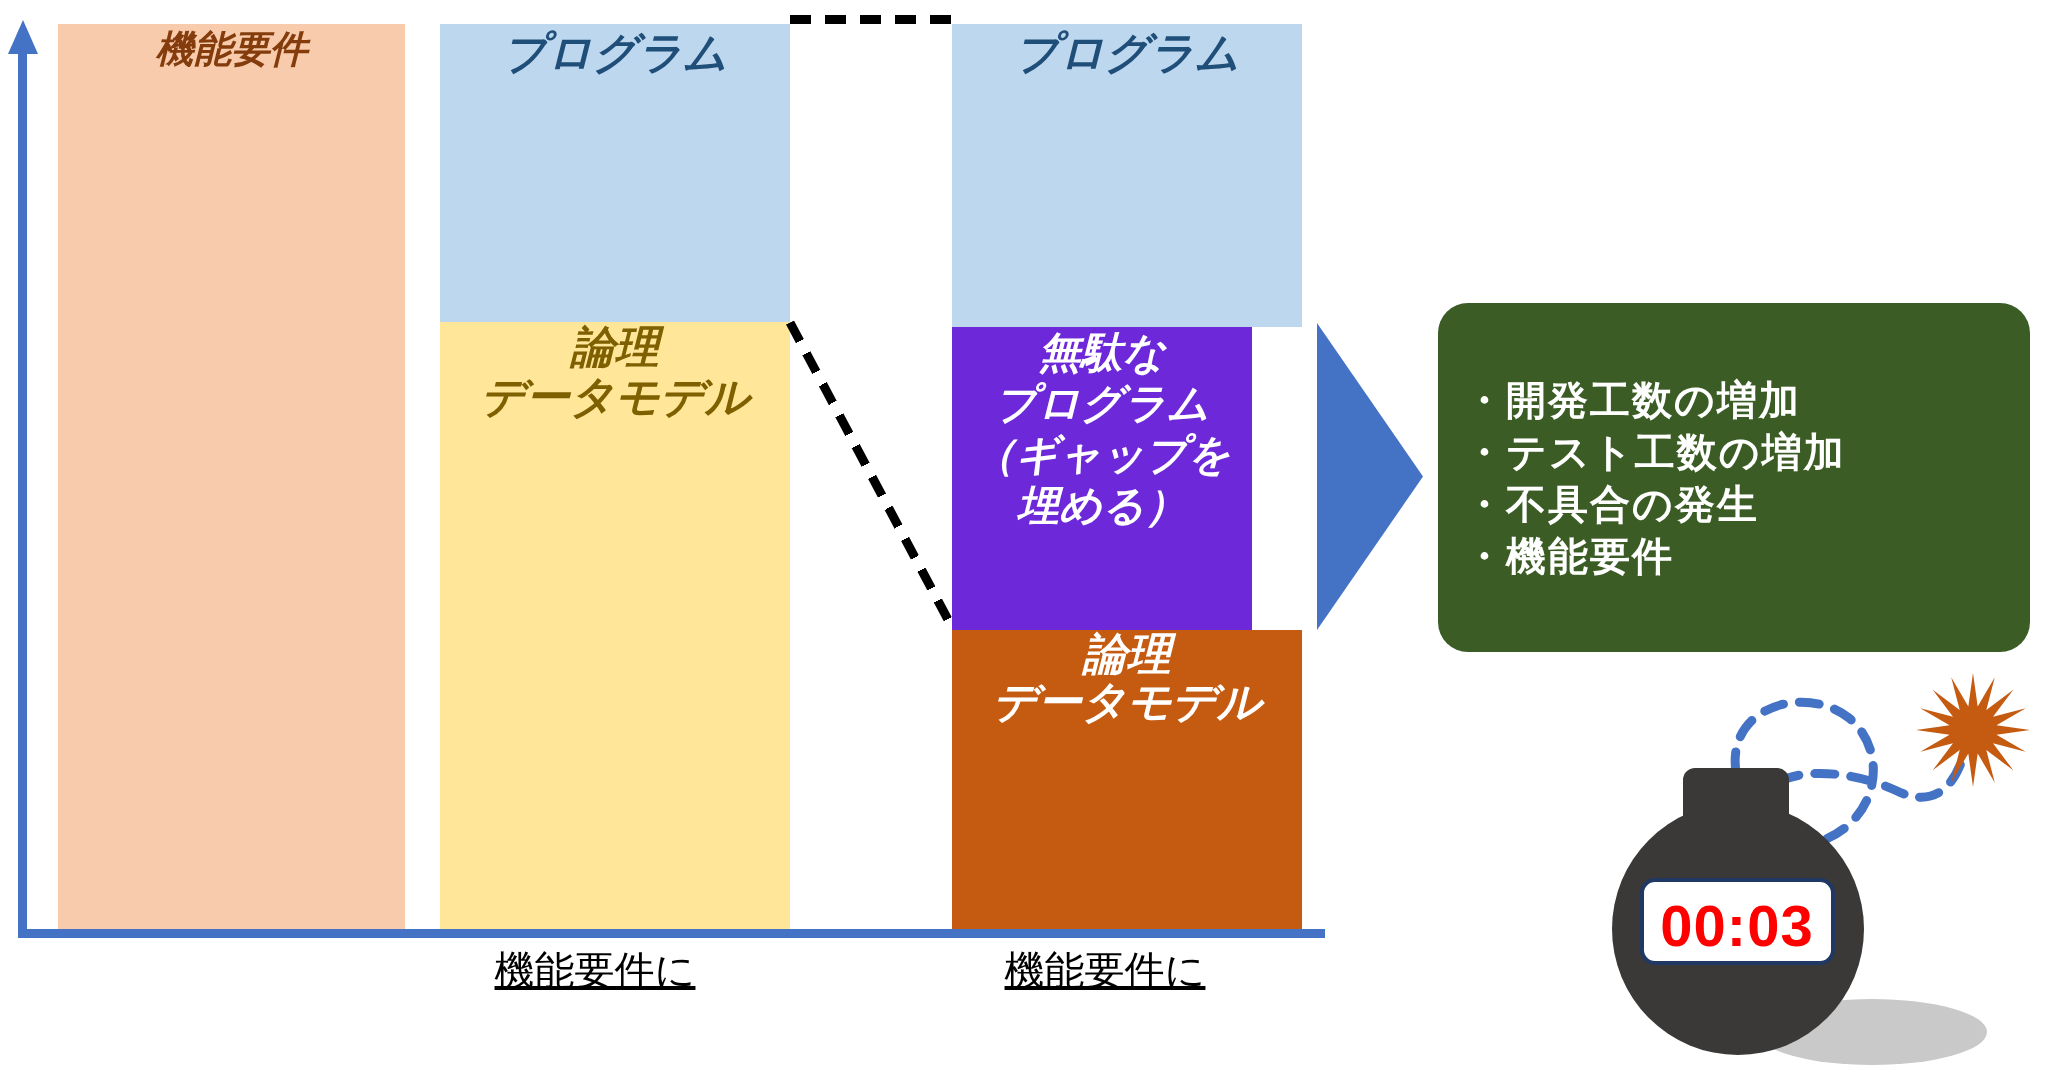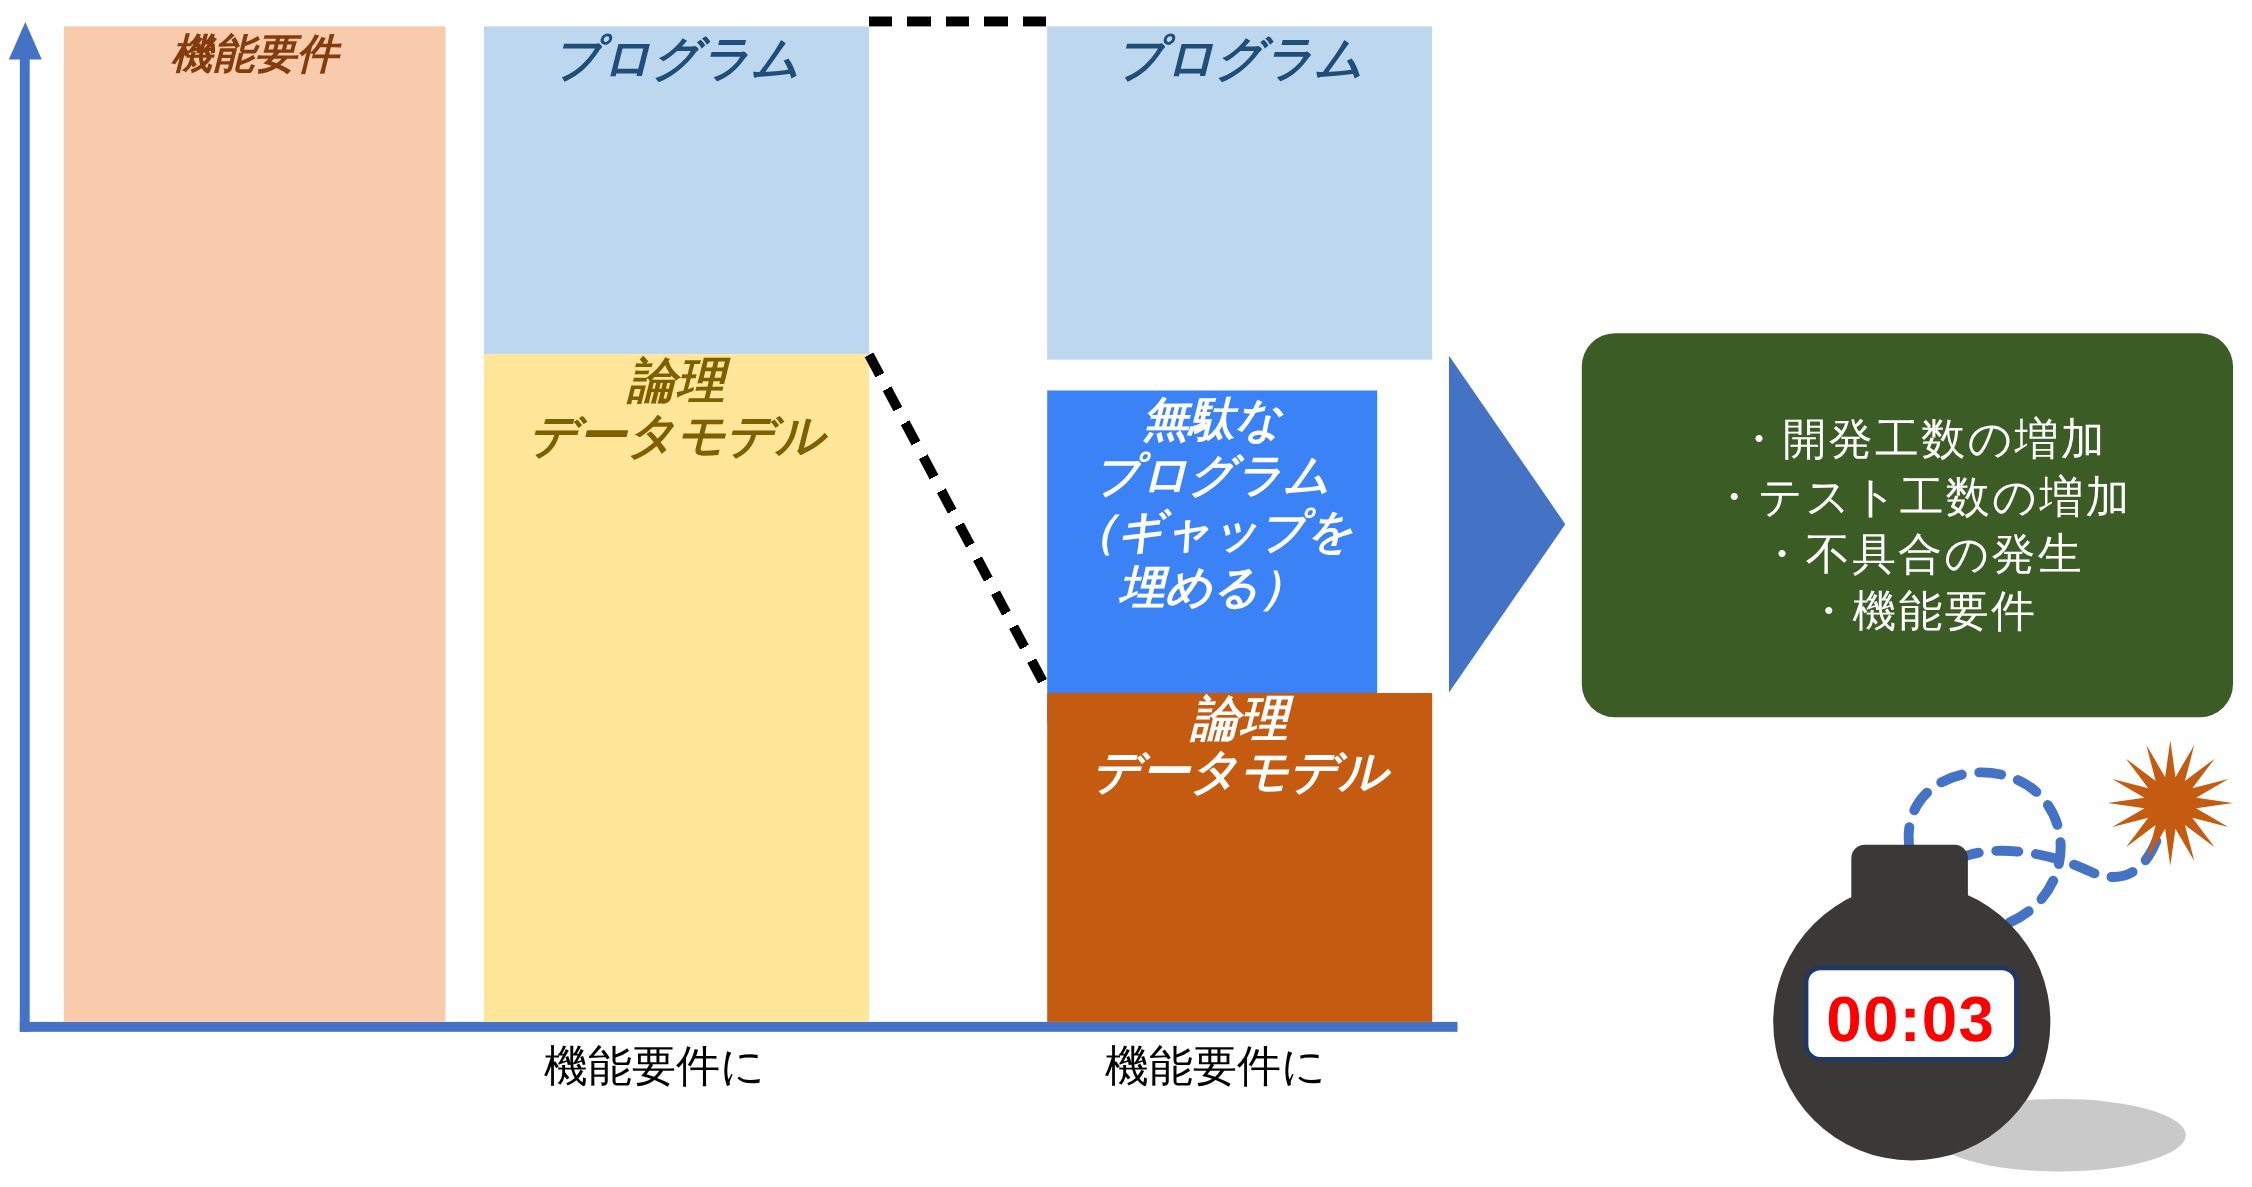--- a/index.html
+++ b/index.html
@@ -17,21 +17,21 @@
                  border-bottom:34px solid #4472C4; }
   .x-axis-line { left:18px; top:929px; width:1307px; height:9px; background:#4472C4; }
 
   
   .seg { display:flex; flex-direction:column; align-items:center; justify-content:flex-start;
          text-align:center; white-space:nowrap;font-style:italic; }
   .bar-req     { left:58px;  top:24px;  width:347px; height:905px; background:#F8CBAD; }
   .fit-prog    { left:440px; top:24px;  width:350px; height:298px; background:#BDD7EE; }
   .fit-model   { left:440px; top:322px; width:350px; height:607px; background:#FFE699; }
   .unfit-prog  { left:952px; top:24px;  width:350px; height:303px; background:#BDD7EE; }
-  .unfit-waste { left:952px; top:327px; width:300px; height:303px; background:#3b82f6;margin-top:28px; }
+  .unfit-waste { left:952px; top:327px; width:300px; height:303px; background:#6d28d9; }
   .unfit-model { left:952px; top:630px; width:350px; height:299px; background:#C55A11; }
 
   .req-lbl    { font-size:38px; font-weight:600; color:#843C0C; }
   .prog-lbl   { font-size:44px; font-weight:600; color:#1F4E79; }
   .model-lbl  { font-size:44px; font-weight:600; color:#7F6000; line-height:50px; }
   .waste-lbl  { font-size:42px; font-weight:600; color:#FFFFFF; line-height:51px; }
   .model2-lbl { font-size:44px; font-weight:600; color:#FFFFFF; line-height:48px; }
 
   
   .dash-h { left:790px; top:15px; width:162px; height:9px;
@@ -41,26 +41,26 @@
             transform-origin:0 50%; transform:rotate(62deg); }
 
   
   .flow-arrow { left:1317px; top:323px; width:106px; height:307px; background:#4472C4;
                 clip-path:polygon(0 0, 100% 50%, 0 100%); }
 
   
   .callout { left:1438px; top:303px; width:592px; height:349px; background:#3B5D25;
              border-radius:30px; display:flex; flex-direction:column; justify-content:center;
              padding-left:26px; box-sizing:border-box; }
-  .callout-item { font-size:40px; font-weight:normal; color:#FFFFFF; line-height:52px;
-                  letter-spacing:2px; white-space:nowrap;text-align:center; }
+  .callout-item { font-size:40px; font-weight:bold; color:#FFFFFF; line-height:52px;
+                  letter-spacing:2px; white-space:nowrap; }
 
   
   .x-label { top:944px; width:350px; font-size:40px; color:#000000; line-height:52px;
-             text-align:center; white-space:nowrap; }
+             text-align:center; white-space:nowrap;text-decoration:underline; }
   .x-label-1 { left:420px; }
   .x-label-2 { left:930px; }
 
   
   .bomb-svg { left:1580px; top:640px; width:467px; height:439px; }
 </style>
 </head>
 <body>
 
 <div class="stage">

